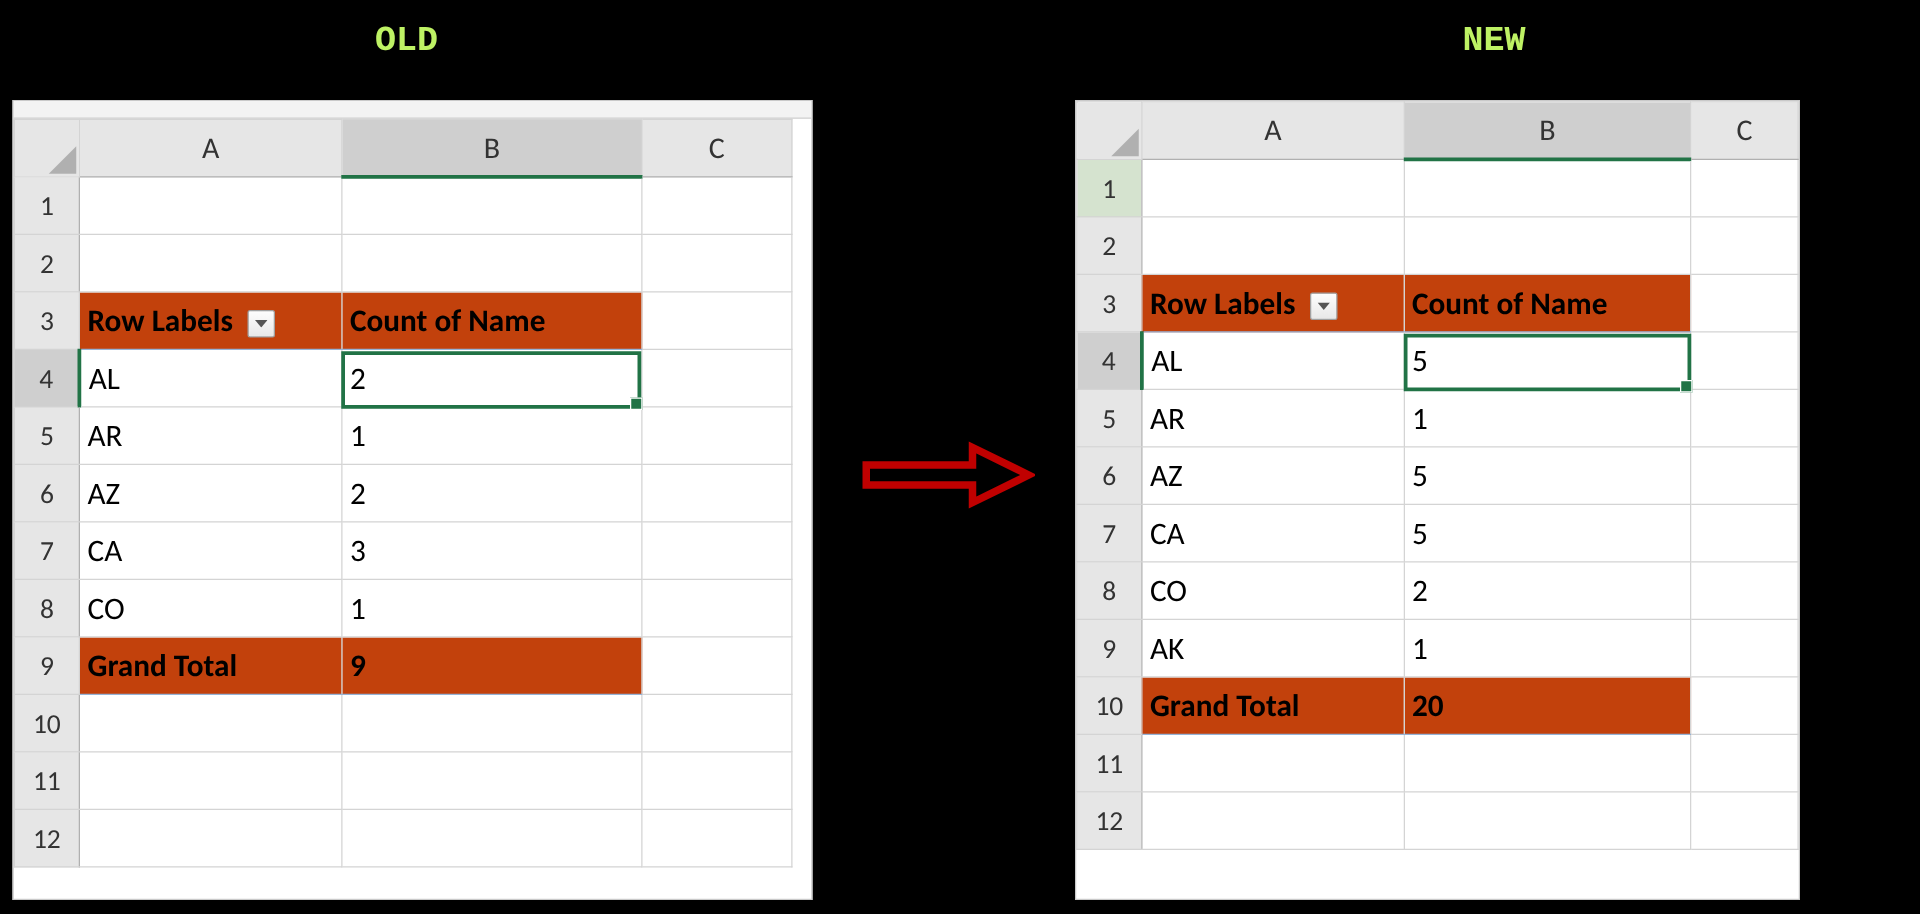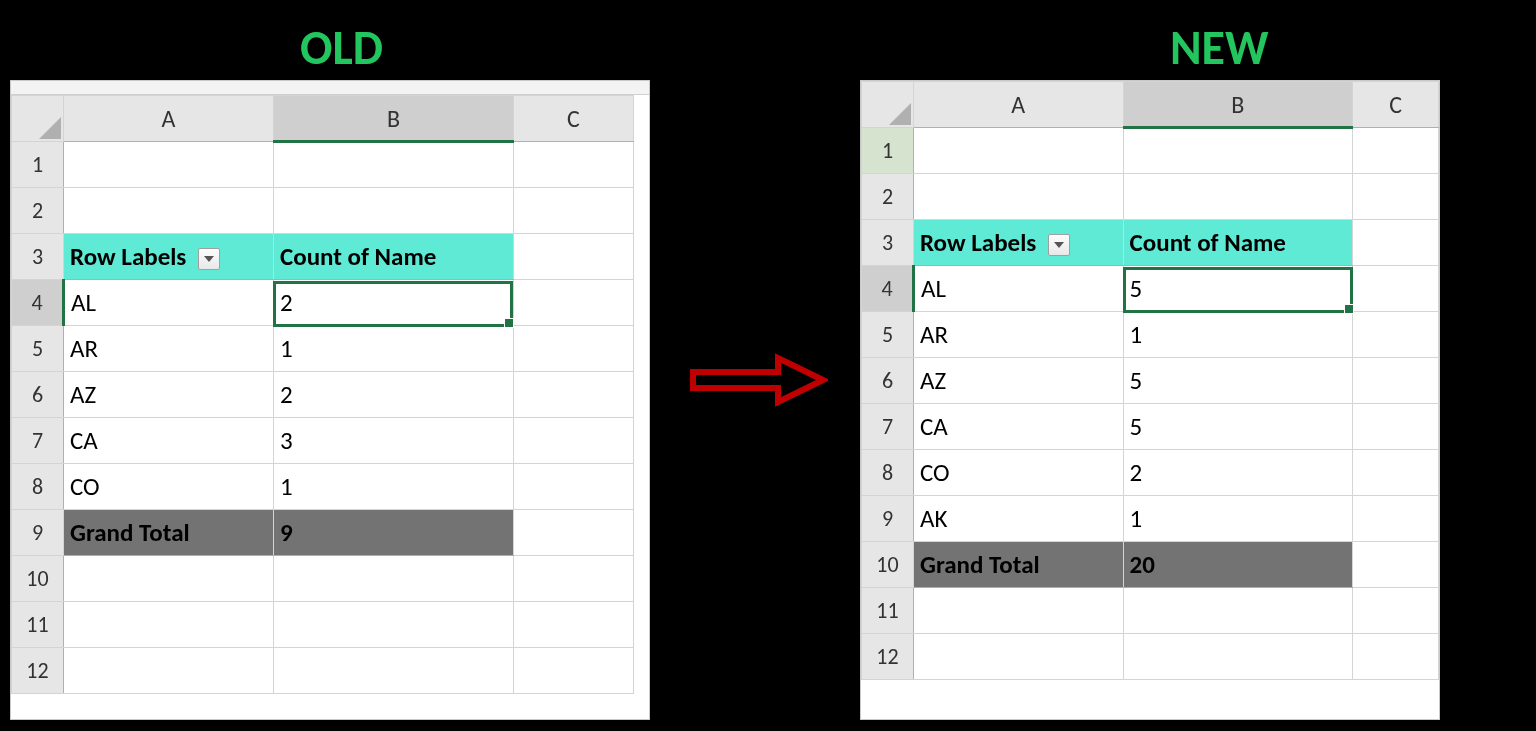--- a/index.html
+++ b/index.html
@@ -8,22 +8,23 @@
     background: #000;
     font-family: Calibri, Arial, sans-serif;
     width: 1536px;
     height: 731px;
     overflow: hidden;
     position: relative;
   }
   .title {
     position: absolute;
     font-weight: bold;
-    font-size: 48px;
-    color: #22c55e;
+    font-size: 28px;
+    color: #bef264;
+    font-family: Liberation Mono, monospace;
   }
   .arrow {
     position: absolute;
     left: 688px;
     top: 350px;
     width: 140px;
     height: 60px;
   }
   .panel {
     position: absolute;
@@ -78,27 +79,27 @@
   .sheet .corner::after {
     content: "";
     position: absolute;
     right: 2px; bottom: 2px;
     width: 0; height: 0;
     border-style: solid;
     border-width: 0 0 22px 22px;
     border-color: transparent transparent #b0b0b0 transparent;
   }
   .pv-header td {
-    background: #5eead4;
+    background: #c2410c;
     font-weight: bold;
     border-top: 1px solid #95b3d7;
     border-bottom: 1px solid #95b3d7;
   }
   .pv-total td {
-    background: #737373;
+    background: #c2410c;
     font-weight: bold;
     border-top: 1px solid #95b3d7;
     border-bottom: 1px solid #95b3d7;
   }
   .num { text-align: right; }
   .active-cell {
     position: absolute;
     border: 3px solid #217346;
     pointer-events: none;
   }

